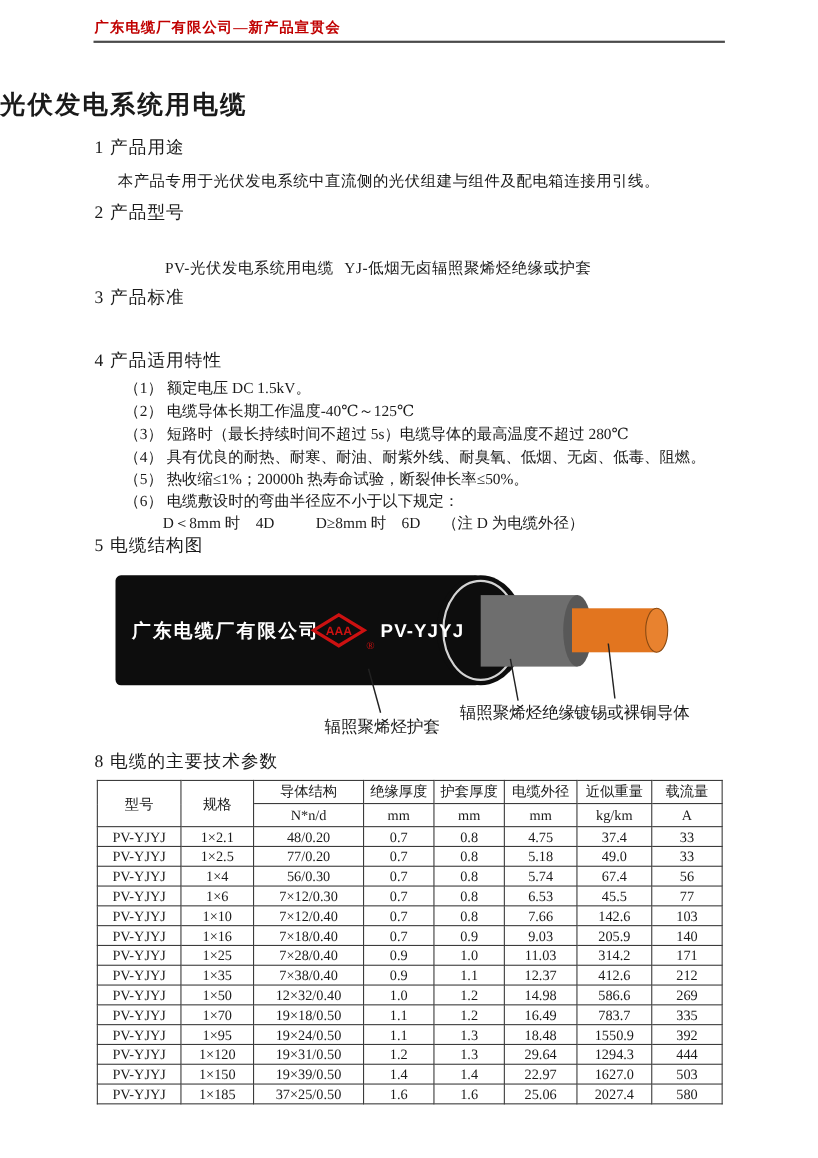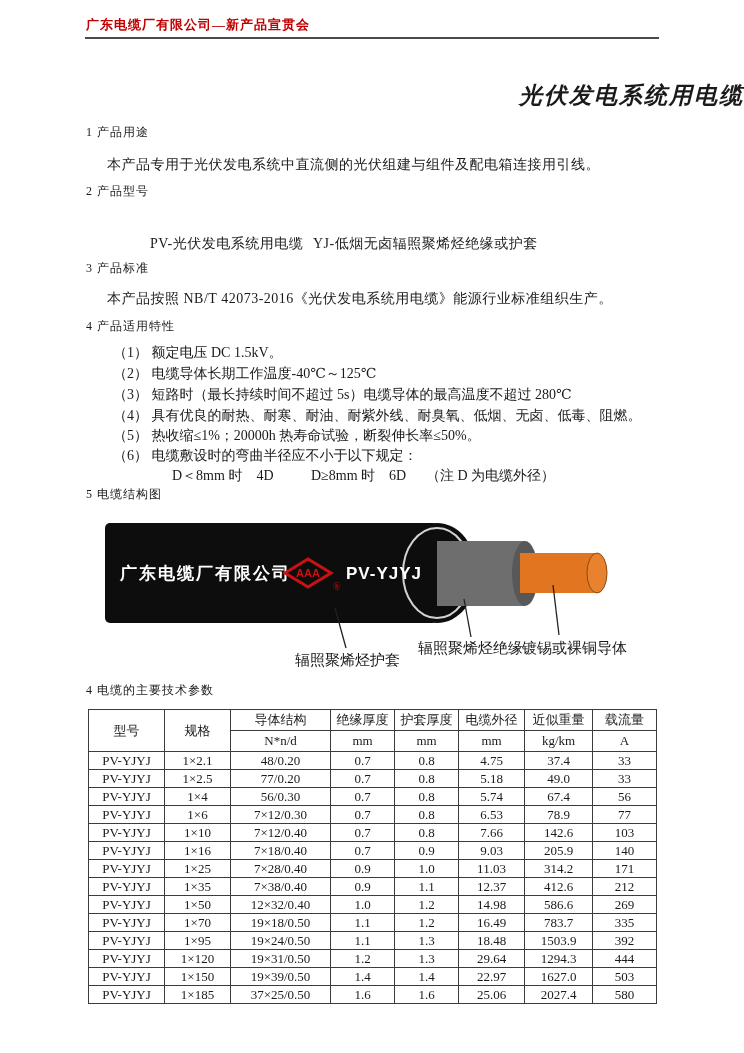--- a/index.html
+++ b/index.html
@@ -30,45 +30,44 @@
     left: 85px; top: 37px;
     width: 574px; height: 0;
     border-top: 2px solid #4a4a4a;
   }
 
   
   .doc-title {
     position: absolute;
     top: 80px; left: 0;
     width: 100%;
-    text-align: right;
+    text-align: left;
     font-size: 23px;
     font-weight: bold;
     letter-spacing: 2px;
-    font-style: italic;
   }
 
   .h2 {
     position: absolute;
     left: 86px;
-    font-size: 12px;
+    font-size: 16px;
     letter-spacing: 1px;
     white-space: nowrap;
   }
   .body-line {
     position: absolute;
     font-size: 14px;
     letter-spacing: 0.5px;
     white-space: nowrap;
   }
 
   
   .feat-item { position: absolute; left: 113px; font-size: 14px; white-space: nowrap; }
 
-  .bend-part { position: absolute; font-size: 14px; white-space: nowrap; margin-left: 24px; }
+  .bend-part { position: absolute; font-size: 14px; white-space: nowrap; }
 
   
   .diagram-svg { position: absolute; left: 90px; top: 515px; }
   .svg-label { font-family: "Liberation Serif", "DejaVu Serif", serif; font-size: 15px; fill: #1a1a1a; }
   .svg-brand { font-family: "Liberation Sans", "DejaVu Sans", sans-serif; font-weight: bold; fill: #ffffff; }
 
   
   .spec-table {
     position: absolute;
     left: 88px; top: 709px;
@@ -100,21 +99,20 @@
   <div class="doc-title">光伏发电系统用电缆</div>
 
   <div class="h2" style="top:124px">1 产品用途</div>
   <div class="body-line" style="left:107px; top:156px">本产品专用于光伏发电系统中直流侧的光伏组建与组件及配电箱连接用引线。</div>
 
   <div class="h2" style="top:183px">2 产品型号</div>
   <div class="body-line" style="left:150px; top:235px">PV-光伏发电系统用电缆</div>
   <div class="body-line" style="left:313px; top:235px">YJ-低烟无卤辐照聚烯烃绝缘或护套</div>
 
   <div class="h2" style="top:260px">3 产品标准</div>
-  <div class="body-line" style="left:107px; top:290px">本产品按照 NB/T 42073-2016《光伏发电系统用电缆》能源行业标准组织生产。</div>
 
   <div class="h2" style="top:318px">4 产品适用特性</div>
   <div class="feat-item" style="top:344px">（1） 额定电压 DC 1.5kV。</div>
   <div class="feat-item" style="top:365px">（2） 电缆导体长期工作温度-40℃～125℃</div>
   <div class="feat-item" style="top:386px">（3） 短路时（最长持续时间不超过 5s）电缆导体的最高温度不超过 280℃</div>
   <div class="feat-item" style="top:407px">（4） 具有优良的耐热、耐寒、耐油、耐紫外线、耐臭氧、低烟、无卤、低毒、阻燃。</div>
   <div class="feat-item" style="top:427px">（5） 热收缩≤1%；20000h 热寿命试验，断裂伸长率≤50%。</div>
   <div class="feat-item" style="top:447px">（6） 电缆敷设时的弯曲半径应不小于以下规定：</div>
   <div class="bend-part" style="left:148px; top:467px">D＜8mm 时　4D</div>
   <div class="bend-part" style="left:287px; top:467px">D≥8mm 时　6D</div>
@@ -147,21 +145,21 @@
 
     <path d="M245,93 L256,133" stroke="#222" stroke-width="1.3" fill="none"></path>
     <path d="M374,84 L381,122" stroke="#222" stroke-width="1.3" fill="none"></path>
     <path d="M463,70 L469,120" stroke="#222" stroke-width="1.3" fill="none"></path>
 
     <text x="205" y="150" class="svg-label">辐照聚烯烃护套</text>
     <text x="328" y="138" class="svg-label">辐照聚烯烃绝缘</text>
     <text x="432" y="138" class="svg-label">镀锡或裸铜导体</text>
   </svg>
 
-  <div class="h2" style="top:682px">4 电缆的主要技术参数</div>
+  <div class="h2" style="top:682px">8 电缆的主要技术参数</div>
 
   <table class="spec-table">
     <colgroup>
       <col style="width:76px">
         <col style="width:66px">
         <col style="width:100px">
         <col style="width:64px">
       <col style="width:64px">
         <col style="width:66px">
         <col style="width:68px">
@@ -218,21 +216,21 @@
           <td>67.4</td>
           <td>56</td>
         </tr>
         <tr>
           <td>PV-YJYJ</td>
           <td>1×6</td>
           <td>7×12/0.30</td>
           <td>0.7</td>
           <td>0.8</td>
           <td>6.53</td>
-          <td>78.9</td>
+          <td>45.5</td>
           <td>77</td>
         </tr>
         <tr>
           <td>PV-YJYJ</td>
           <td>1×10</td>
           <td>7×12/0.40</td>
           <td>0.7</td>
           <td>0.8</td>
           <td>7.66</td>
           <td>142.6</td>
@@ -288,21 +286,21 @@
           <td>783.7</td>
           <td>335</td>
         </tr>
         <tr>
           <td>PV-YJYJ</td>
           <td>1×95</td>
           <td>19×24/0.50</td>
           <td>1.1</td>
           <td>1.3</td>
           <td>18.48</td>
-          <td>1503.9</td>
+          <td>1550.9</td>
           <td>392</td>
         </tr>
         <tr>
           <td>PV-YJYJ</td>
           <td>1×120</td>
           <td>19×31/0.50</td>
           <td>1.2</td>
           <td>1.3</td>
           <td>29.64</td>
           <td>1294.3</td>

